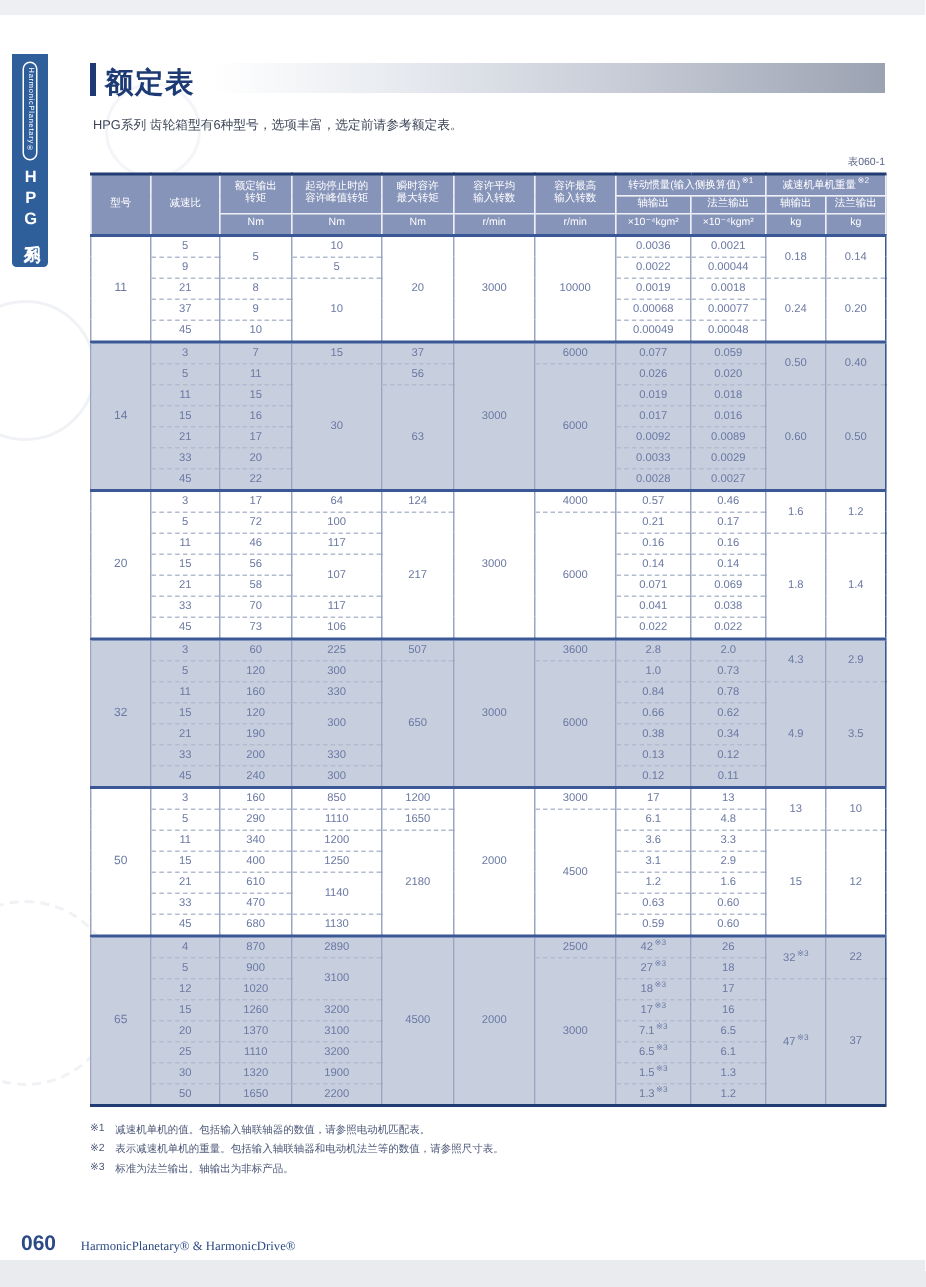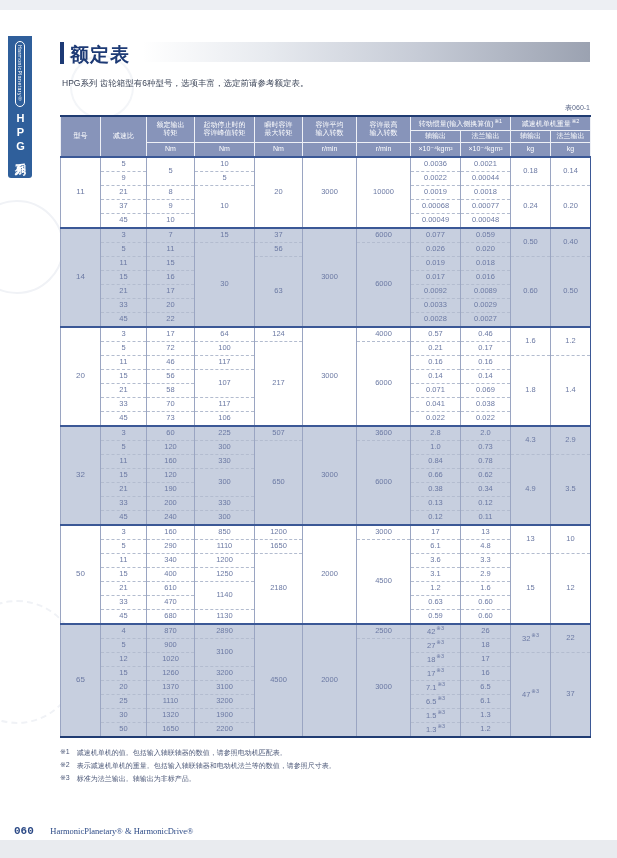--- a/index.html
+++ b/index.html
@@ -38,21 +38,21 @@
   td{border-left:1px solid #9aa5c2;border-top:1px dashed #b3bccf;text-align:center;
      vertical-align:middle;font-size:7.5px;color:#6b79a3;height:13px;padding:0 2px;line-height:1.05;}
   tbody.shaded td{background:#c7cfdf;}
   td[data-name="model-cell"]{font-size:8px;}
   .sup{font-size:5.5px;vertical-align:super;margin-left:1px;}
 
   .footnotes{margin-top:10px;font-size:7px;color:#4c5878;}
   .footnote-row{display:flex;gap:7px;margin-bottom:3px;}
   .footer{position:absolute;left:0;top:820px;color:#2c4a86;border-bottom:1.5px solid #2c4a86;
           padding:0 28px 3px 14px;display:inline-block;}
-  .pagenum{font-weight:bold;margin-right:12px;font-size:11px;font-family:Liberation Mono, monospace;}
+  .pagenum{font-weight:bold;margin-right:12px;font-size:14px;}
   .brand{font-family:"Liberation Serif","DejaVu Serif",serif;font-size:8.5px;}
 </style>
 </head>
 <body>
 
 <div class="page" data-name="catalog-page">
   <div class="topband" data-name="top-band"></div>
   <div class="deco c1" data-name="gear-watermark"></div>
   <div class="deco c2" data-name="gear-watermark"></div>
   <div class="deco c3" data-name="gear-watermark"></div>

